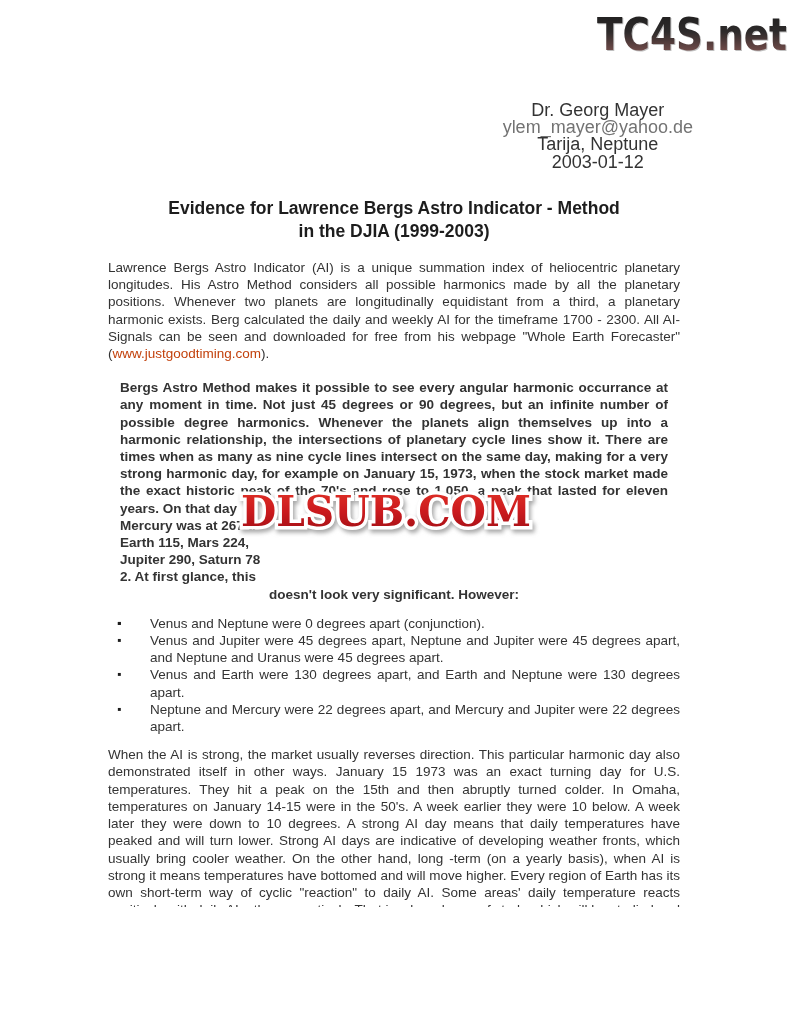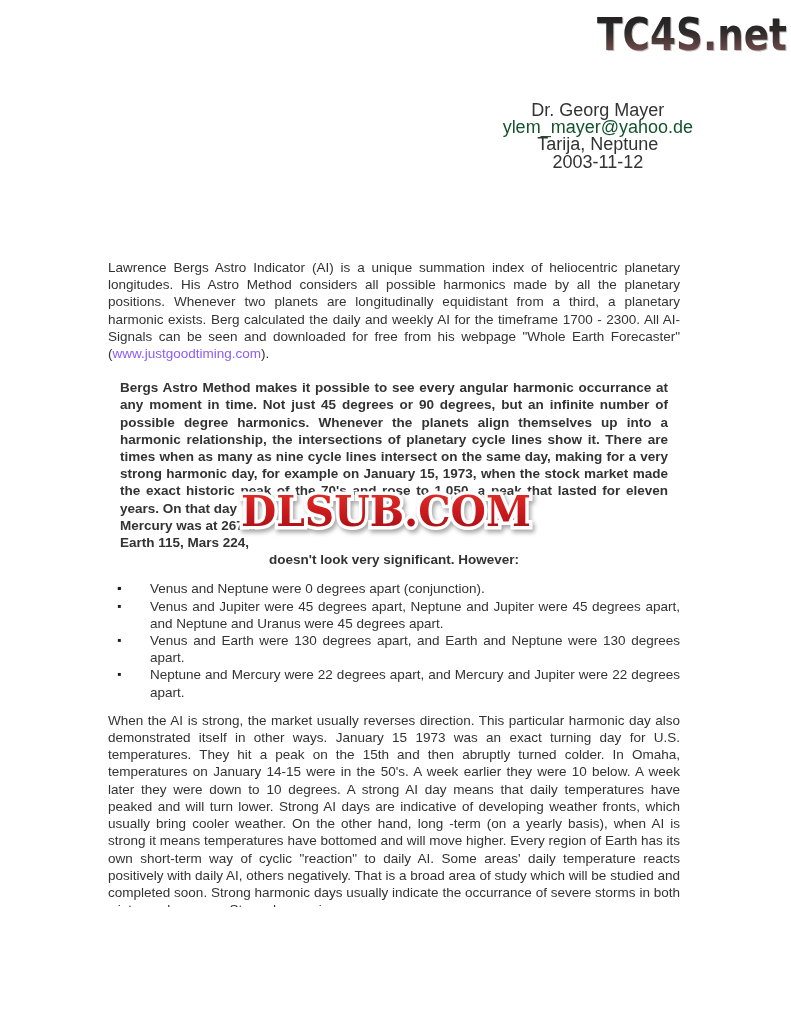--- a/index.html
+++ b/index.html
@@ -19,21 +19,21 @@
   
   .author-block {
     position: absolute;
     top: 102px;
     right: 98px;
     text-align: center;
     font-size: 18px;
     line-height: 17.2px;
     color: #333333;
   }
-  .author-block a { color: #14532d; text-decoration: none; }
+  .author-block a { color: #737373; text-decoration: none; }
 
   
   .doc-title {
     position: absolute;
     top: 197px;
     left: 108px;
     width: 572px;
     text-align: center;
     font-weight: bold;
     font-size: 17.5px;
@@ -46,21 +46,21 @@
     position: absolute;
     top: 259px;
     left: 108px;
     width: 572px;
     font-size: 13.5px;
     line-height: 17.2px;
     text-align: justify;
     color: #333333;
   }
   .body-text p.para { margin: 0 0 17px 0; }
-  .body-text a.doclink { color: #8b5cf6; text-decoration: none; }
+  .body-text a.doclink { color: #c2410c; text-decoration: none; }
 
   .para2-block { margin: 12px; font-weight: bold; }
   .para2-block .jline { display: flex; justify-content: space-between; flex-direction: column; }
   .para2-block .plain { text-align: center; }
 
   
   ul.harmonics {
     list-style: none;
     margin: 11px 0 11px 0;
     padding: 0;
@@ -99,33 +99,41 @@
         <stop offset="1" stop-color="#8a5a56"></stop>
       </linearGradient>
     </defs>
     <text x="198" y="45" text-anchor="end" textLength="190" lengthAdjust="spacingAndGlyphs" font-family="'DejaVu Sans', sans-serif" font-weight="bold" font-size="45" fill="url(#tcg)" style="filter: drop-shadow(1px 1px 0px rgba(0,0,0,0.25));">TC4S.net</text>
   </svg>
 
   <div class="author-block">
     <div>Dr. Georg Mayer</div>
     <div><a href="#">ylem_mayer@yahoo.de</a></div>
     <div>Tarija, Neptune</div>
-    <div>2003-11-12</div>
+    <div>2003-01-12</div>
   </div>
 
+  <div class="doc-title">
+    <div>Evidence for Lawrence Bergs Astro Indicator - Method</div>
+    <div>in the DJIA (1999-2003)</div>
+  </div>
 
   <div class="body-text">
 
     <p class="para"><span>Lawrence Bergs Astro Indicator (AI) is a unique summation index of heliocentric planetary longitudes. His Astro Method considers all possible harmonics made by all the planetary positions. Whenever two planets are longitudinally equidistant from a third, a planetary harmonic exists. Berg calculated the daily and weekly AI for the timeframe 1700 - 2300. All AI-Signals can be seen and downloaded for free from his webpage "Whole Earth Forecaster" (</span><a class="doclink" href="#">www.justgoodtiming.com</a><span>).</span></p>
 
     <div class="para2-block">
       <p class="para" style="margin:0;">Bergs Astro Method makes it possible to see every angular harmonic occurrance at any moment in time. Not just 45 degrees or 90 degrees, but an infinite number of possible degree harmonics. Whenever the planets align themselves up into a harmonic relationship, the intersections of planetary cycle lines show it. There are times when as many as nine cycle lines intersect on the same day, making for a very strong harmonic day, for example on January 15, 1973, when the stock market made the exact historic peak of the 70's and rose to 1.050, a peak that lasted for eleven years. On that day</p>
       <div class="jline">
         <span>Mercury was at 267 d</span>
         <span>Earth 115, Mars 224,</span>
+      </div>
+      <div class="jline">
+        <span>Jupiter 290, Saturn 78</span>
+        <span>2. At first glance, this</span>
       </div>
       <div class="plain">doesn't look very significant. However:</div>
     </div>
 
     <ul class="harmonics">
       <li>
         <span class="bullet">▪</span>
       </li>
       <li>
         <span class="bullet">▪</span>

